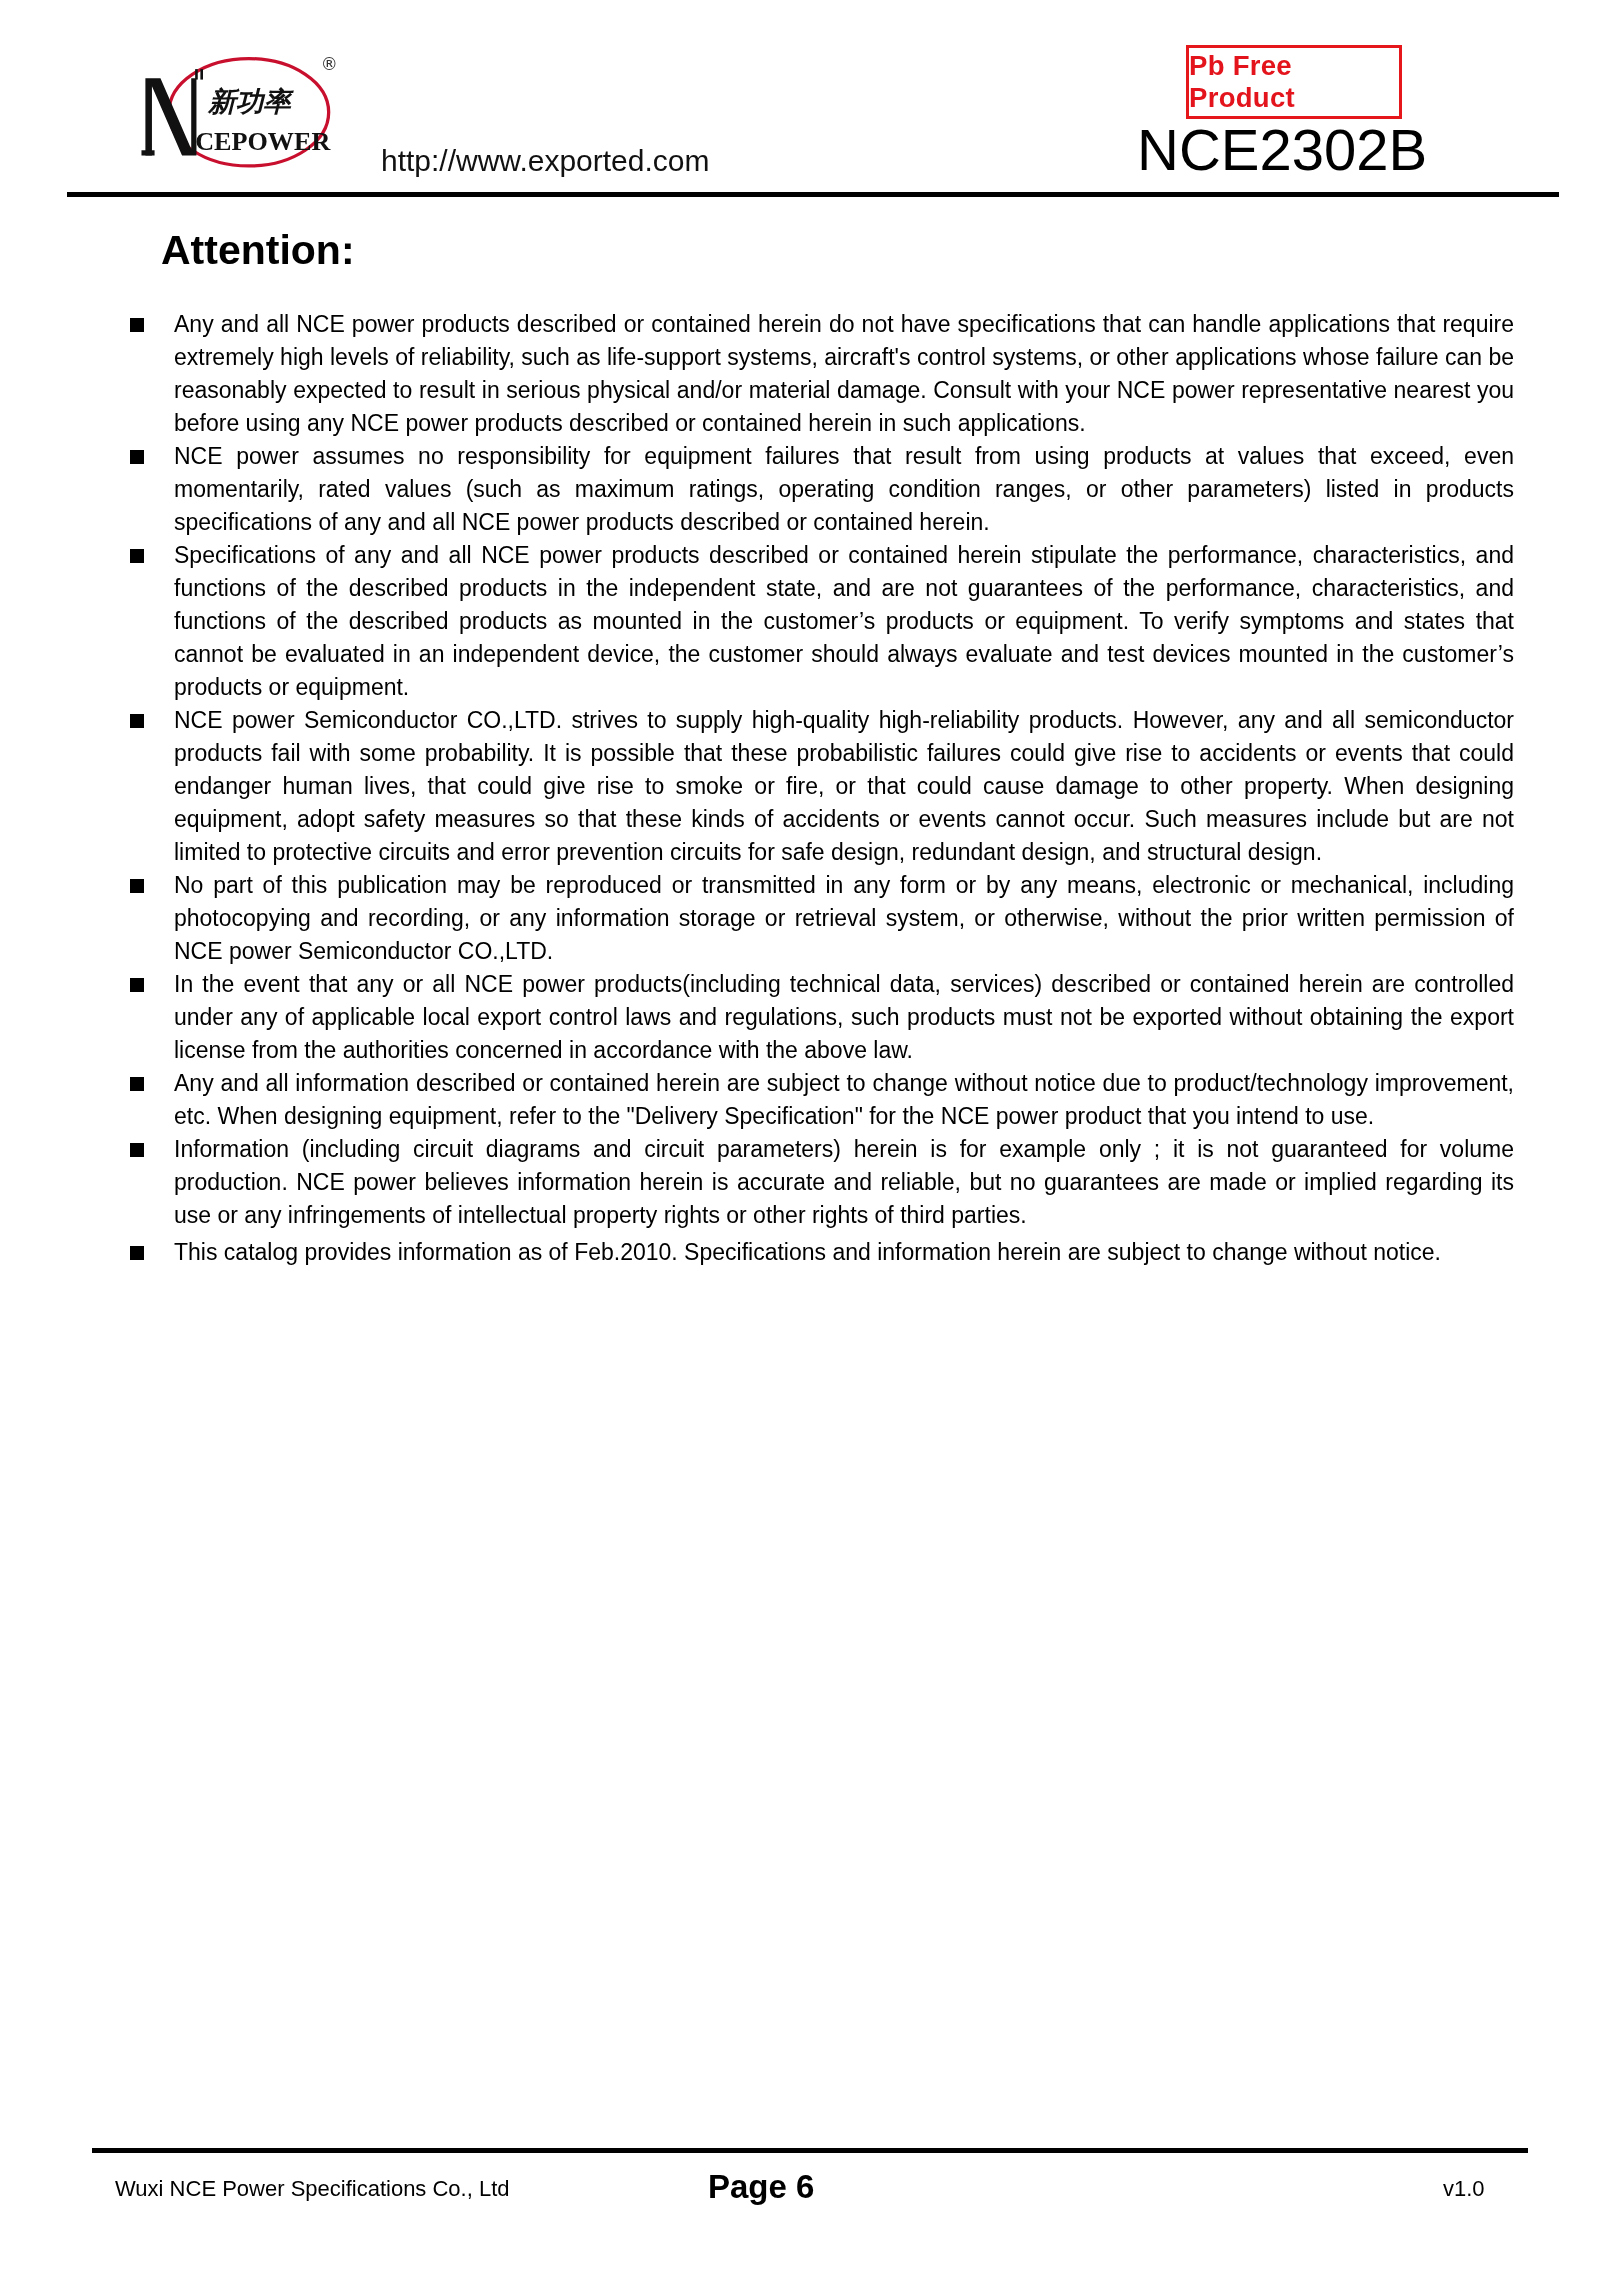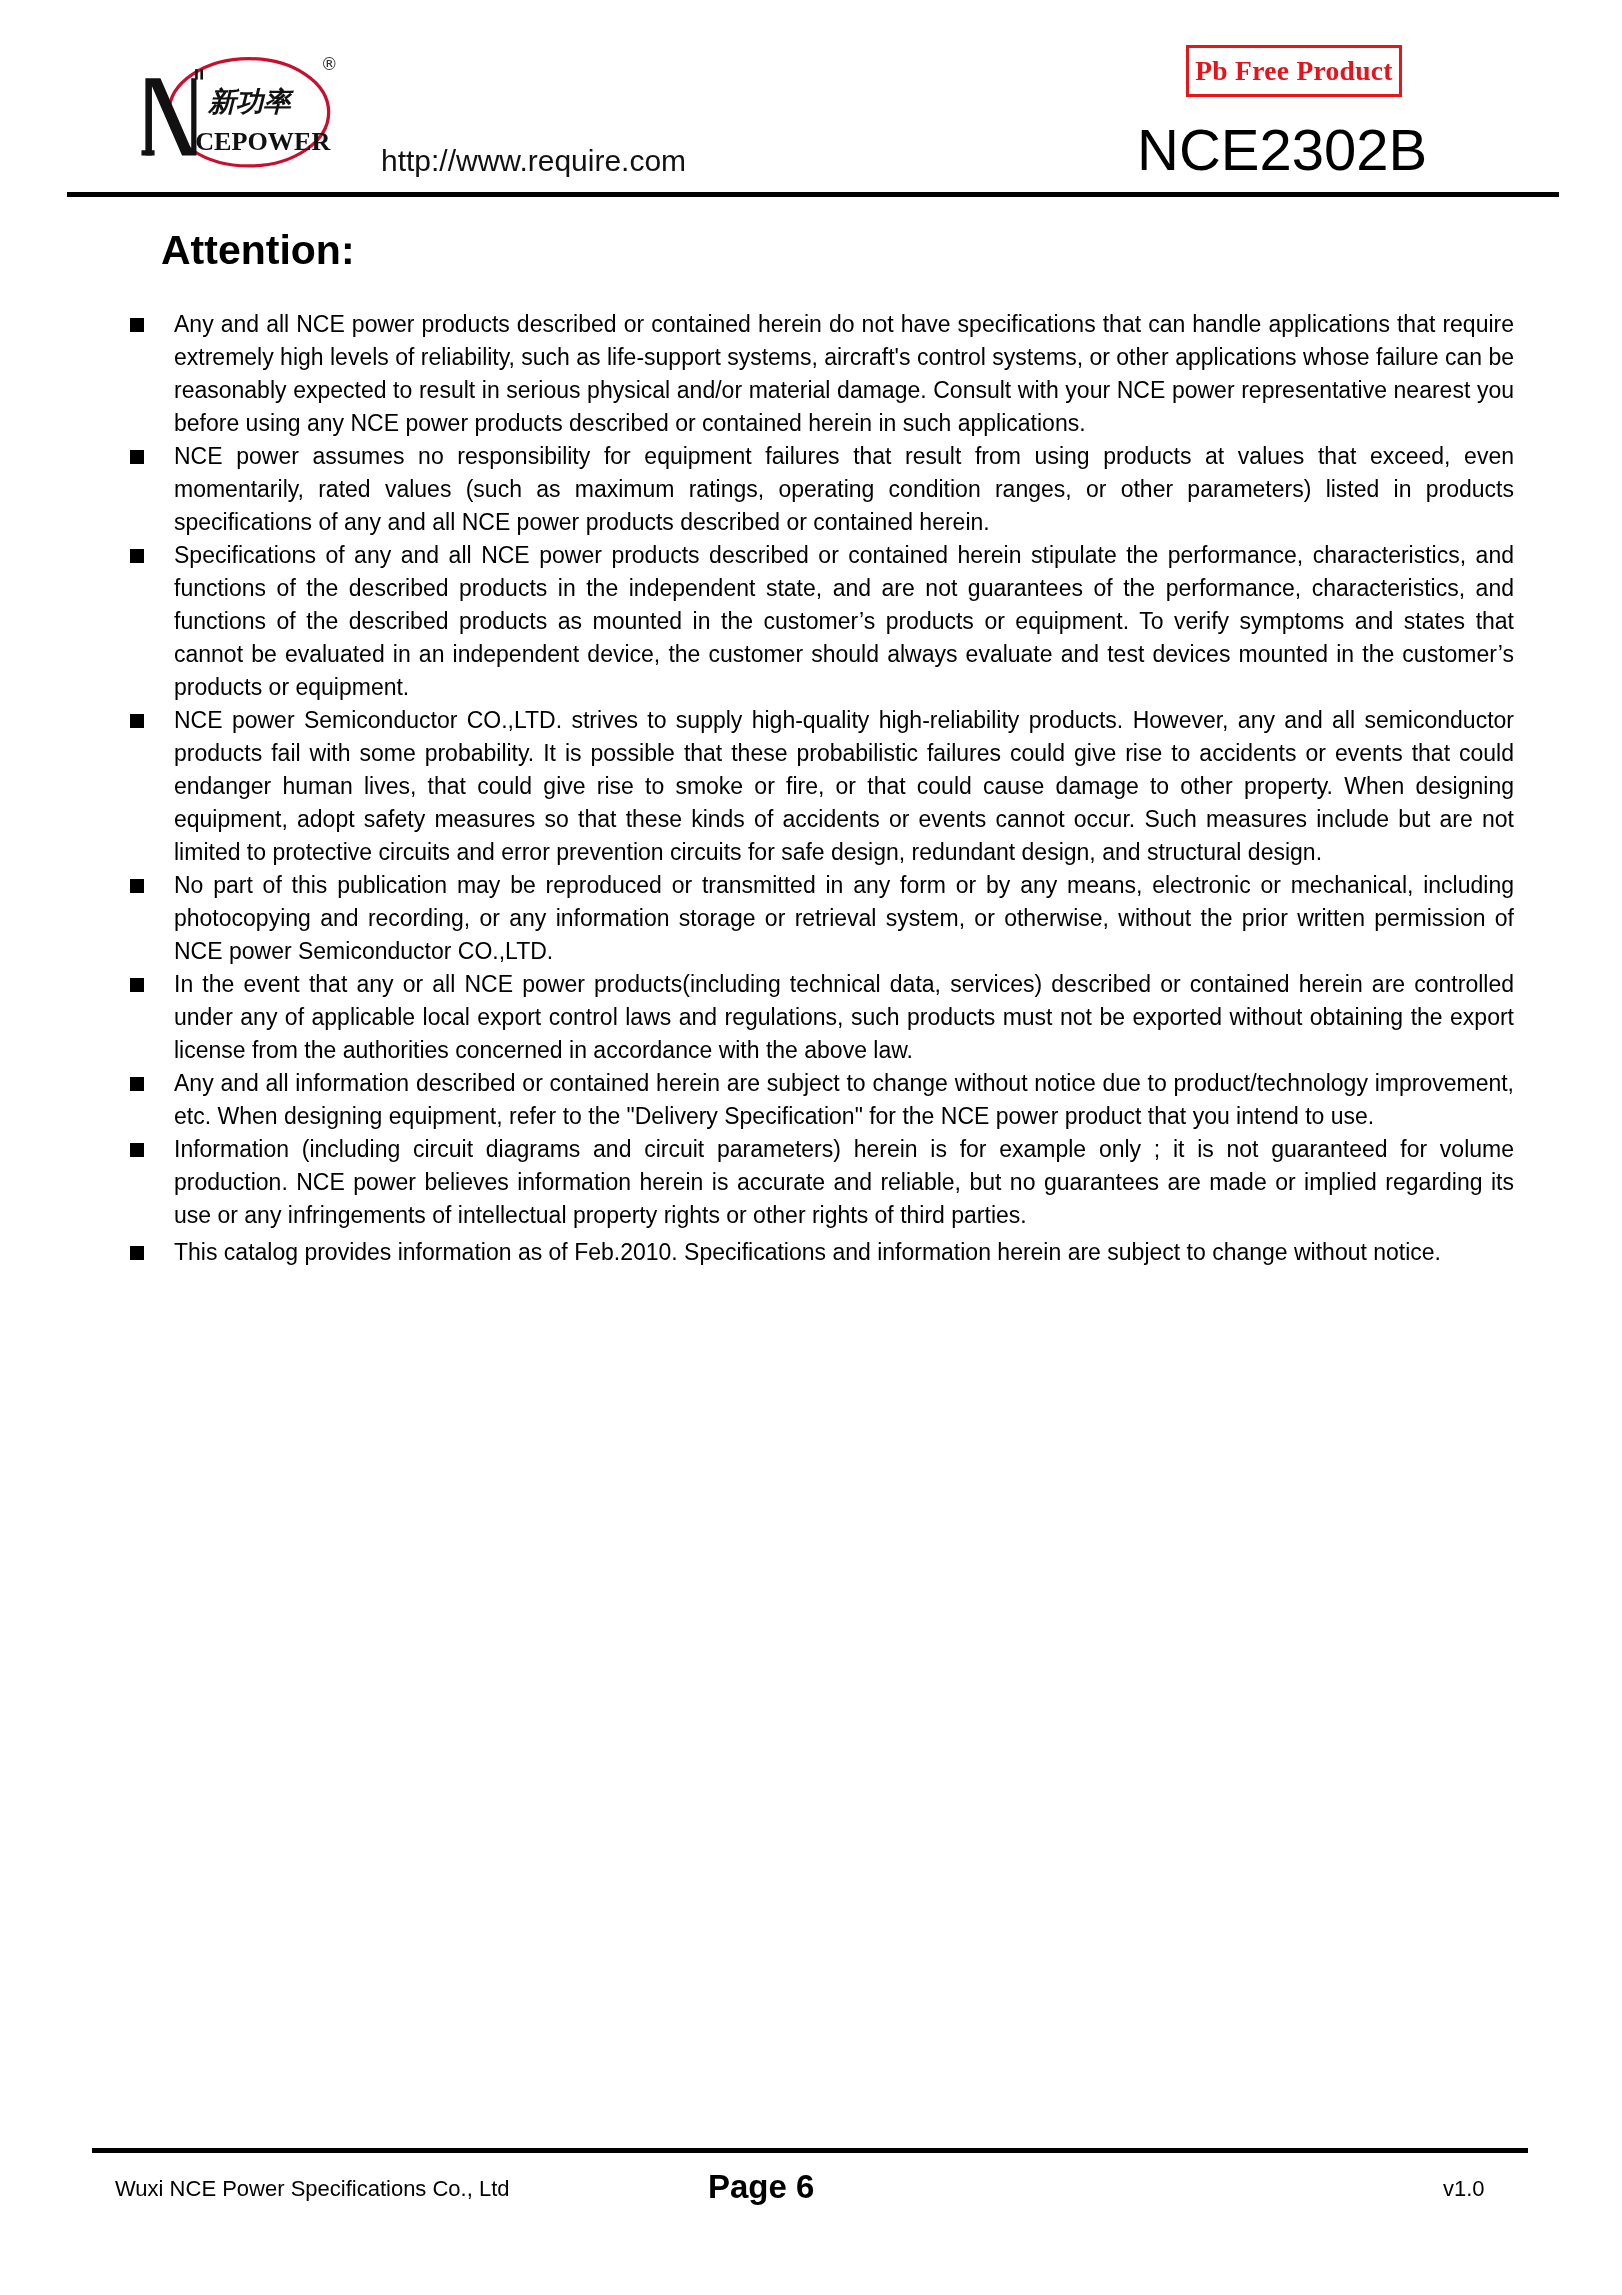--- a/index.html
+++ b/index.html
@@ -3,23 +3,23 @@
   <meta charset="utf-8">
   <style>
     html, body { margin: 0; padding: 0; background: #ffffff; }
     body {
       width: 1622px; height: 2295px; position: relative; overflow: hidden;
       font-family: "Liberation Sans", sans-serif; color: #000;
     }
     .logo { position: absolute; left: 131px; top: 52px; width: 216px; height: 118px; }
     .url { position: absolute; left: 381px; top: 144px; font-size: 30px; color: #111; }
     .pb-box {
-      position: absolute; left: 1186px; top: 45px; width: 216px; height: 52px;
+      position: absolute; left: 1186px; top: 45px; width: 216px; height: 74px;
       border: 3.9px solid #e5171b; box-sizing: border-box;
-      display: flex; align-items: center; justify-content: center; font-family: Liberation Serif, serif;
+      display: flex; align-items: center; justify-content: center;
     }
     .pb-box span { color: #e3141c; font-weight: bold; font-size: 27.5px; letter-spacing: 0.3px; }
     .part-no { position: absolute; left: 1137px; top: 121px; font-size: 58px; line-height: 1; color: #000; }
     .header-rule { position: absolute; left: 67px; top: 192px; width: 1492px; height: 5.2px; background: #000; }
 
     .attention { position: absolute; left: 115px; top: 227px; font-size: 41px; font-weight: bold; margin-left: 46px; }
 
     .notes { position: absolute; left: 115px; top: 300px; width: 1391px; margin: 8px; padding: 0; list-style: none; }
     .note { position: relative; padding-left: 51px; font-size: 23px; line-height: 33px; text-align: justify; margin: 0; }
     .note .bullet {
@@ -41,21 +41,21 @@
     <polygon points="22,40 45,40 92,148 92,40 100,40 100,158 78,158 32,52 32,158 22,158" fill="#111"></polygon>
     <rect x="16" y="150" width="20" height="8" fill="#111"></rect>
     <rect x="98" y="26" width="4" height="16" fill="#111"></rect>
     <rect x="106" y="26" width="4" height="16" fill="#111"></rect>
     <text x="118" y="90" font-size="42" font-weight="bold" font-style="italic" font-family="DejaVu Sans, sans-serif" fill="#111">新功率</text>
     <text x="98" y="150" font-size="40" font-weight="bold" font-family="Liberation Serif, serif" fill="#111">CEPOWER</text>
     <text x="290" y="28" font-size="26" font-family="DejaVu Sans, sans-serif" fill="#333">®</text>
   </svg>
 </div>
 
-<div class="url">http://www.require.com</div>
+<div class="url">http://www.exported.com</div>
 
 <div class="pb-box">
   <span>Pb Free Product</span>
 </div>
 
 <div class="part-no">NCE2302B</div>
 
 <div class="header-rule"></div>
 
 <div class="attention">Attention:</div>

